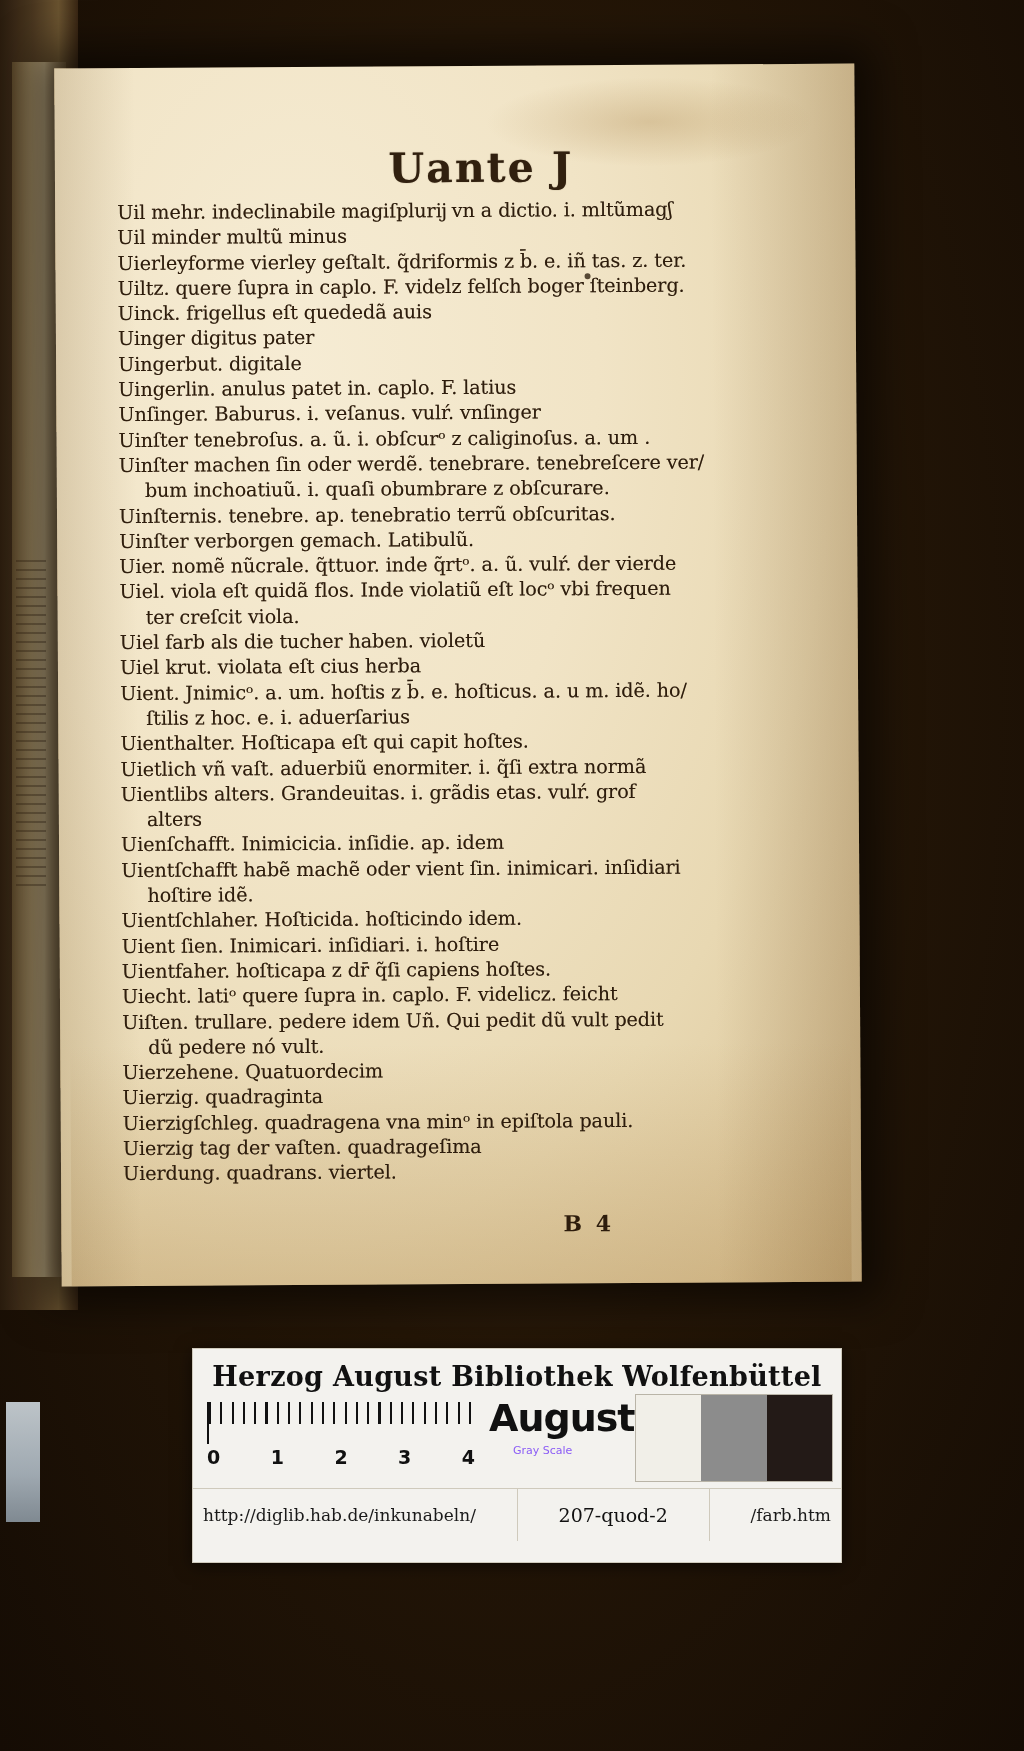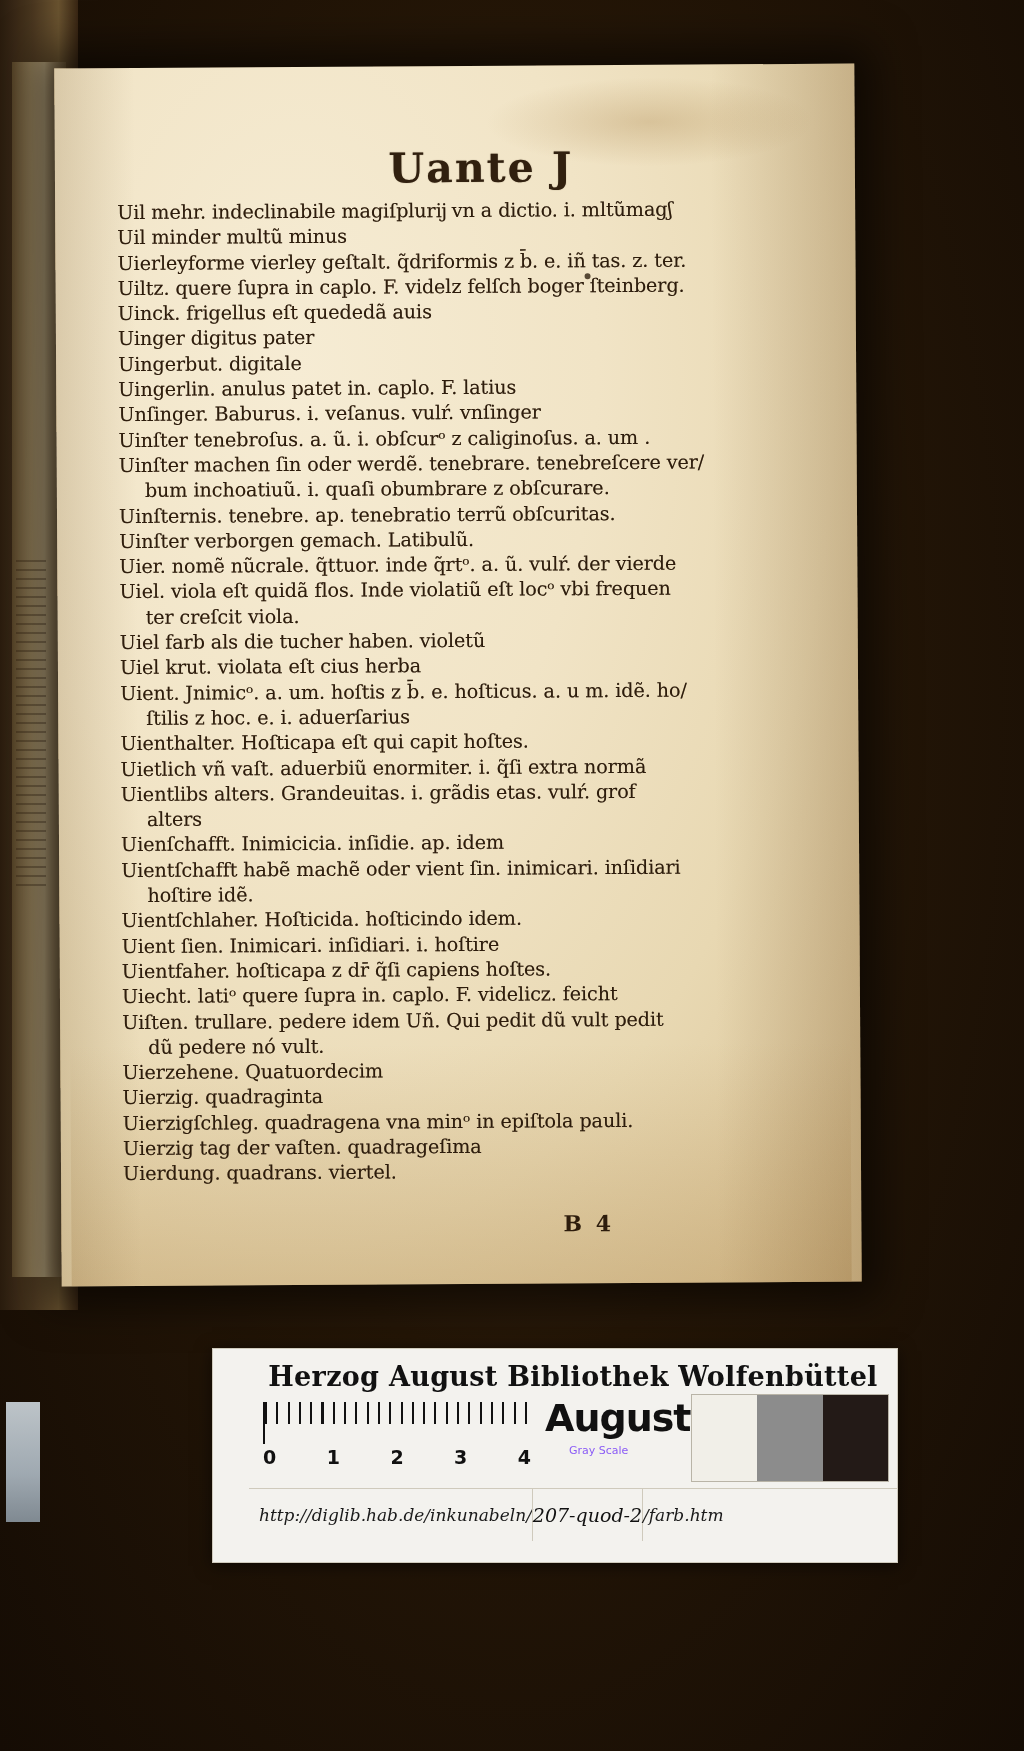--- a/index.html
+++ b/index.html
@@ -130,28 +130,27 @@
     top: 208px;
     width: 6px; height: 6px;
     border-radius: 50%;
     background: #30200f;
     opacity: .8;
   }
 
   
   .target-card {
     position: absolute;
-    left: 212px;
+    left: 192px;
     top: 1348px;
     width: 648px;
     height: 213px;
     background: #f3f2ee;
     border: 1px solid #cfcabc;
     box-shadow: 0 3px 16px rgba(0,0,0,.55);
-    padding-left: 36px;
   }
   .target-title {
     text-align: center;
     font-family: "DejaVu Serif", serif;
     font-weight: bold;
     font-size: 27px;
     color: #111;
     letter-spacing: .3px;
     margin-top: 12px;
   }
@@ -218,24 +217,24 @@
     height: 86px;
     border: 1px solid #b9b4a7;
   }
   .gray-patches span { display: block; height: 100%; }
   .gp-white { width: 33.4%; background: #f1efe8; }
   .gp-mid   { width: 33.3%; background: #8c8c8c; }
   .gp-dark  { width: 33.3%; background: #231a17; }
   .target-footer {
     display: flex;
     align-items: center;
+    justify-content: space-between;
     border-top: 1px solid #cfcabc;
     height: 52px;
     padding: 0 10px;
-    font-style: italic;
   }
   .url-left, .url-right {
     font-family: "DejaVu Serif", serif;
     font-size: 17px;
     color: #1a1a1a;
   }
   .shelf-mark {
     font-family: "DejaVu Serif", serif;
     font-size: 19px;
     color: #111;

